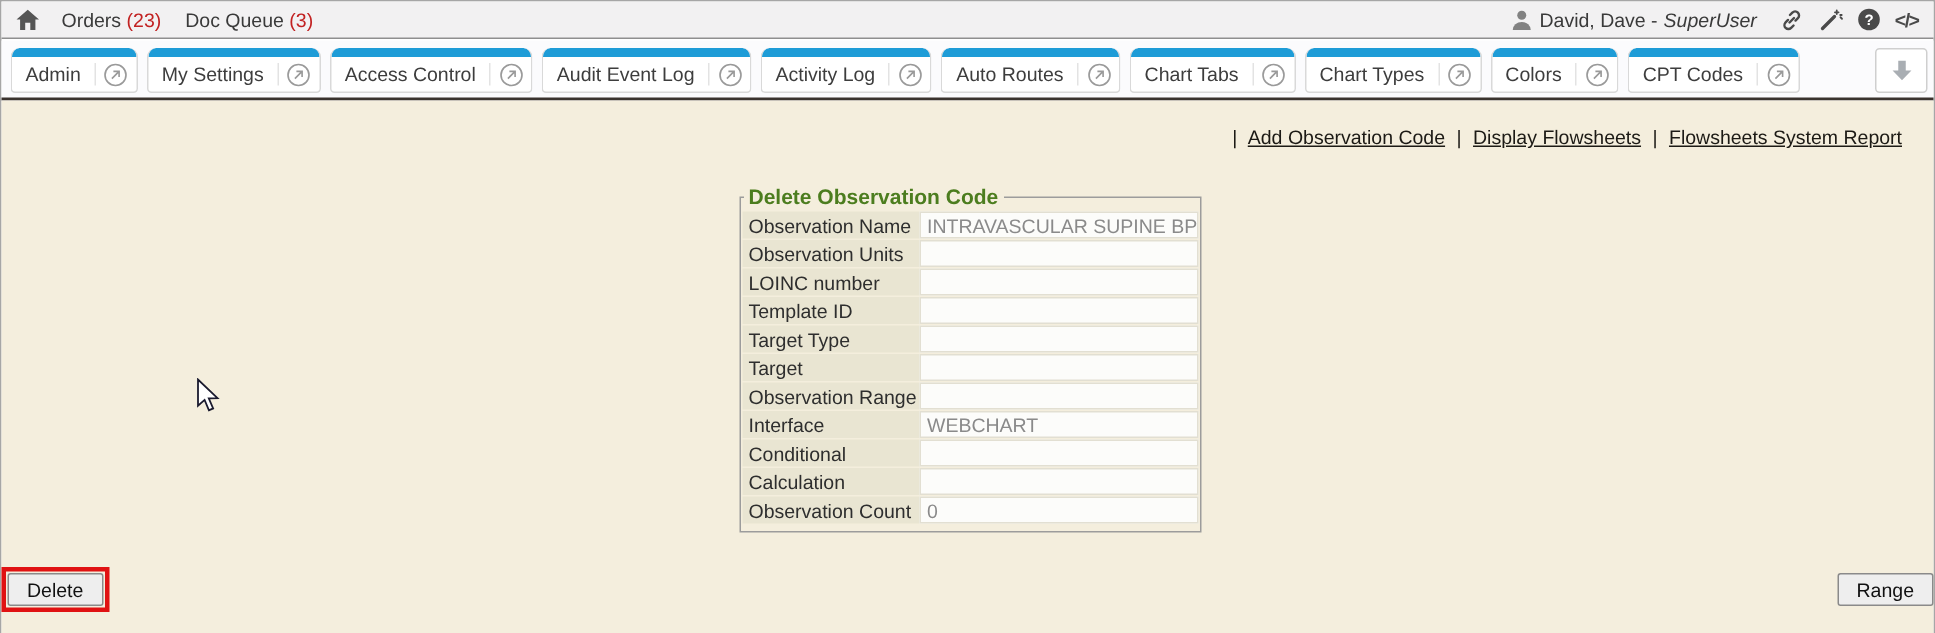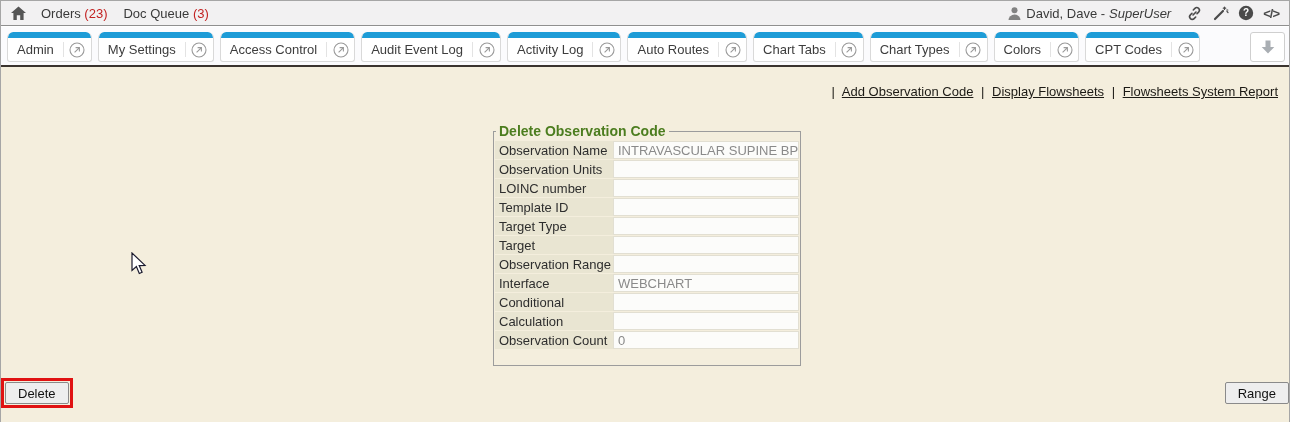--- a/index.html
+++ b/index.html
@@ -47,26 +47,26 @@
   .tab-sep { width:1px; height:15px; background:#e3e3e3; }
   .tab-go { width:27px; display:flex; align-items:center; justify-content:center; }
   .more-btn {
     flex:0 0 auto; width:35px; height:30px; background:#fff;
     border:1px solid #cfcfcf; border-radius:3px;
     display:flex; align-items:center; justify-content:center; cursor:pointer; margin-left:2px;
   }
 
   
   .content { position:absolute; top:66px; left:0; right:0; bottom:0; background:#f4eedd; }
-  .links { position:absolute; top:17px; right:11px; font-size:13px; color:#1c1a15; white-space:nowrap; }
+  .links { position:absolute; top:17px; right:21px; font-size:13px; color:#1c1a15; white-space:nowrap; }
   .links a { color:#1c1a15; text-decoration:underline; cursor:pointer; font-weight:normal; }
   .links .sep { margin:0 4px; }
 
   .panel { position:absolute; top:56px; left:50%; transform:translateX(-50%); width:304px; }
-  fieldset { border:1px solid #9c9c9c; margin:0; padding:2px 1px 15px 1px; background:transparent; }
+  fieldset { border:1px solid #9c9c9c; margin:0; padding:2px 1px 4px 1px; background:transparent; }
   legend { color:#4c7d1f; font-weight:bold; font-size:14px; padding:0 3px; margin-left:1px; }
   .frow { display:flex; height:18px; margin-bottom:1px; font-size:13px; }
   .frow-label {
     width:118px; flex:0 0 118px; background:#e9e5d2; color:#2e2e2e;
     display:flex; align-items:center; padding-left:4px;
   }
   .frow-value {
     flex:1; background:#fcfcfa; border:1px solid #e2dfd2; color:#8a8a8a;
     display:flex; align-items:center; padding-left:4px; white-space:nowrap; overflow:hidden;
   }

